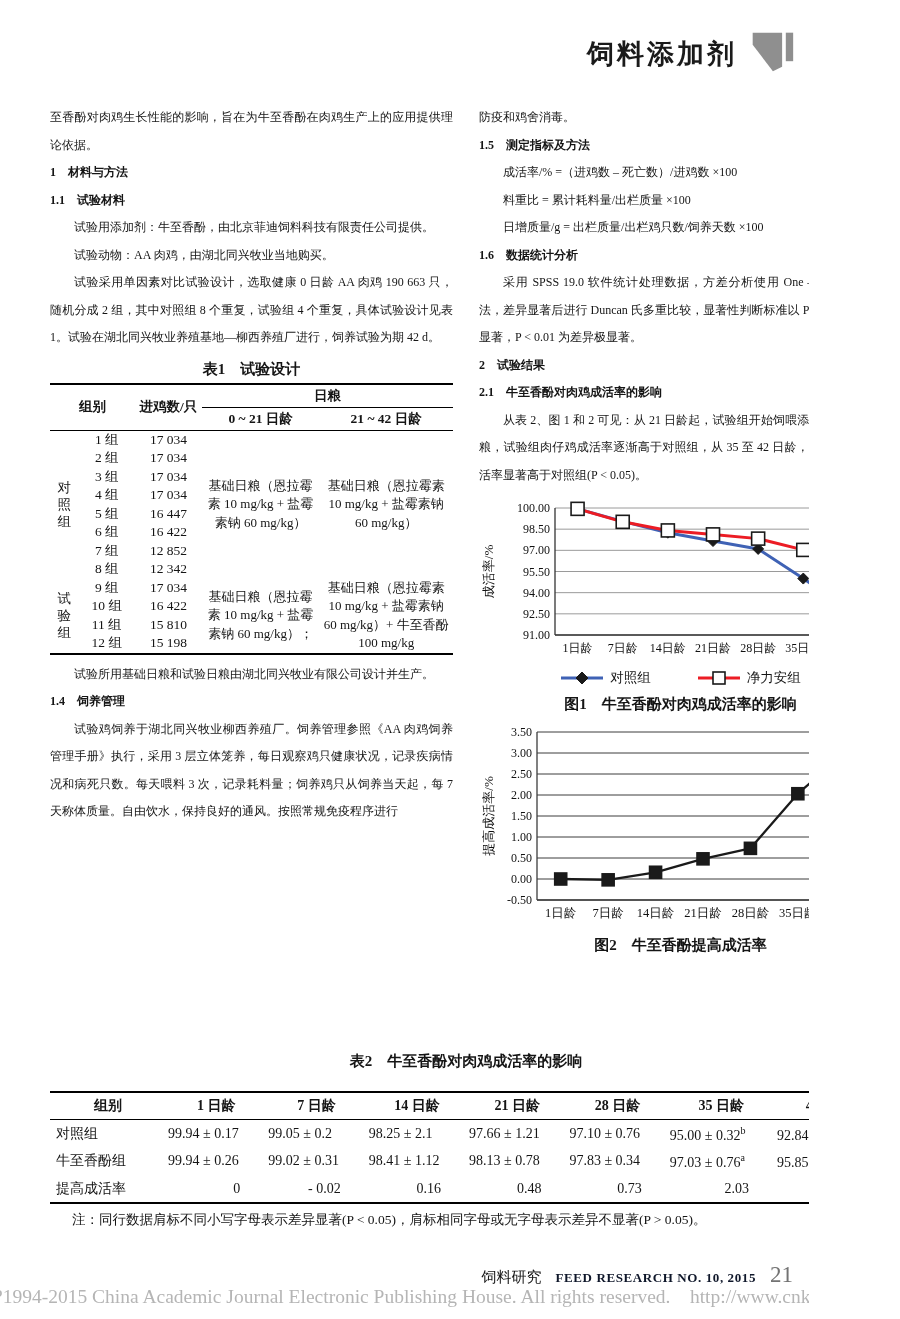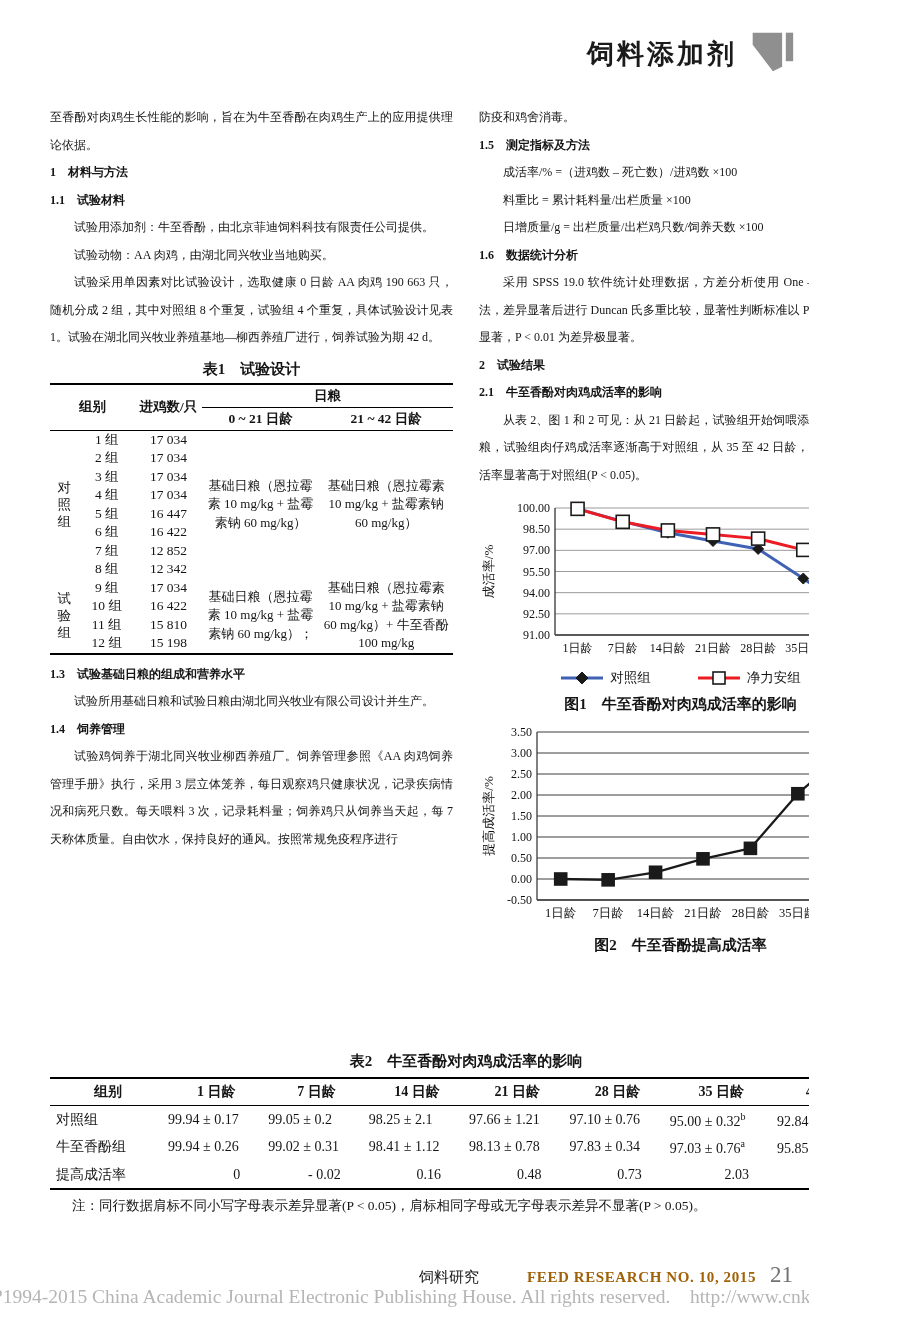--- a/index.html
+++ b/index.html
@@ -32,34 +32,34 @@
   td.diet{text-align:left;font-size:13px;line-height:18.5px;vertical-align:middle;padding:0 3px;}
   td.diet1{width:112px;}
   td.diet2{width:128px;}
   
   .chart-card{margin-top:10px;}
   .legend-row{display:flex;justify-content:center;gap:46px;align-items:center;height:26px;font-size:13.5px;}
   .legend-item{display:flex;align-items:center;gap:6px;}
   .fig-caption{text-align:center;font-size:15px;font-weight:700;margin:4px 0 2px 0;}
   
   .t2-sec{position:absolute;top:1052px;left:50px;width:832px;}
-  .t2-head{display:grid;grid-template-columns:1fr auto 1fr;align-items:end;font-size:15px;margin-bottom:6px;gap:40px;}
+  .t2-head{display:grid;grid-template-columns:1fr auto 1fr;align-items:end;font-size:15px;margin-bottom:20px;gap:40px;}
   .t2-title{grid-column:2;font-weight:700;text-align:center;}
   .t2-unit{text-align:right;font-size:14px;}
   table.t2{width:100%;border-collapse:collapse;border-top:2.2px solid #000;border-bottom:2.2px solid #000;font-size:14px;}
   table.t2 th{font-weight:700;border-bottom:1.3px solid #000;padding:4px 2px;text-align:center;}
   table.t2 td{padding:4.5px 2px;text-align:left;}
   table.t2 td.lab{text-align:left;width:108px;padding-left:6px;}
   table.t2 td.num{text-align:right;padding-right:26px;}
   table.t2 sup{font-size:10px;}
   .t2-note{font-size:13.5px;margin-top:7px;padding-left:22px;}
   
   .footer{position:absolute;top:1262px;right:16px;display:flex;align-items:baseline;gap:14px;}
   .f-cn{font-size:15px;font-weight:400;}
-  .f-en{font-size:15px;font-weight:700;color:#a16207;letter-spacing:0.6px;margin-left:34px;}
+  .f-en{font-size:13px;font-weight:700;color:#0f172a;letter-spacing:0.6px;}
   .f-pg{font-size:23px;color:#737373;}
   .watermark{position:absolute;top:1286px;left:-6px;width:910px;font-size:19.5px;color:#b5b5b5;white-space:pre;}
 </style>
 </head>
 <body>
 
 <div class="page">
 
   <div class="page-header">
     <span class="htitle">饲料添加剂</span>
@@ -147,21 +147,20 @@
                 <td class="cnum">15 810</td>
               </tr>
             <tr>
                 <td class="gnum">12 组</td>
                 <td class="cnum">15 198</td>
               </tr>
           </tbody>
         </table>
       </div>
 
-      <p class="h2">1.3　试验基础日粮的组成和营养水平</p>
       <p class="ind">试验所用基础日粮和试验日粮由湖北同兴牧业有限公司设计并生产。</p>
       <p class="h2">1.4　饲养管理</p>
       <p class="ind">试验鸡饲养于湖北同兴牧业柳西养殖厂。饲养管理参照《AA 肉鸡饲养管理手册》执行，采用 3 层立体笼养，每日观察鸡只健康状况，记录疾病情况和病死只数。每天喂料 3 次，记录耗料量；饲养鸡只从饲养当天起，每 7 天称体质量。自由饮水，保持良好的通风。按照常规免疫程序进行</p>
     </div>
 
     <div class="col">
       <p>防疫和鸡舍消毒。</p>
       <p class="h2">1.5　测定指标及方法</p>
       <p class="formula">成活率/% =（进鸡数 – 死亡数）/进鸡数 ×100</p>
       <p class="formula">料重比 = 累计耗料量/出栏质量 ×100</p>

